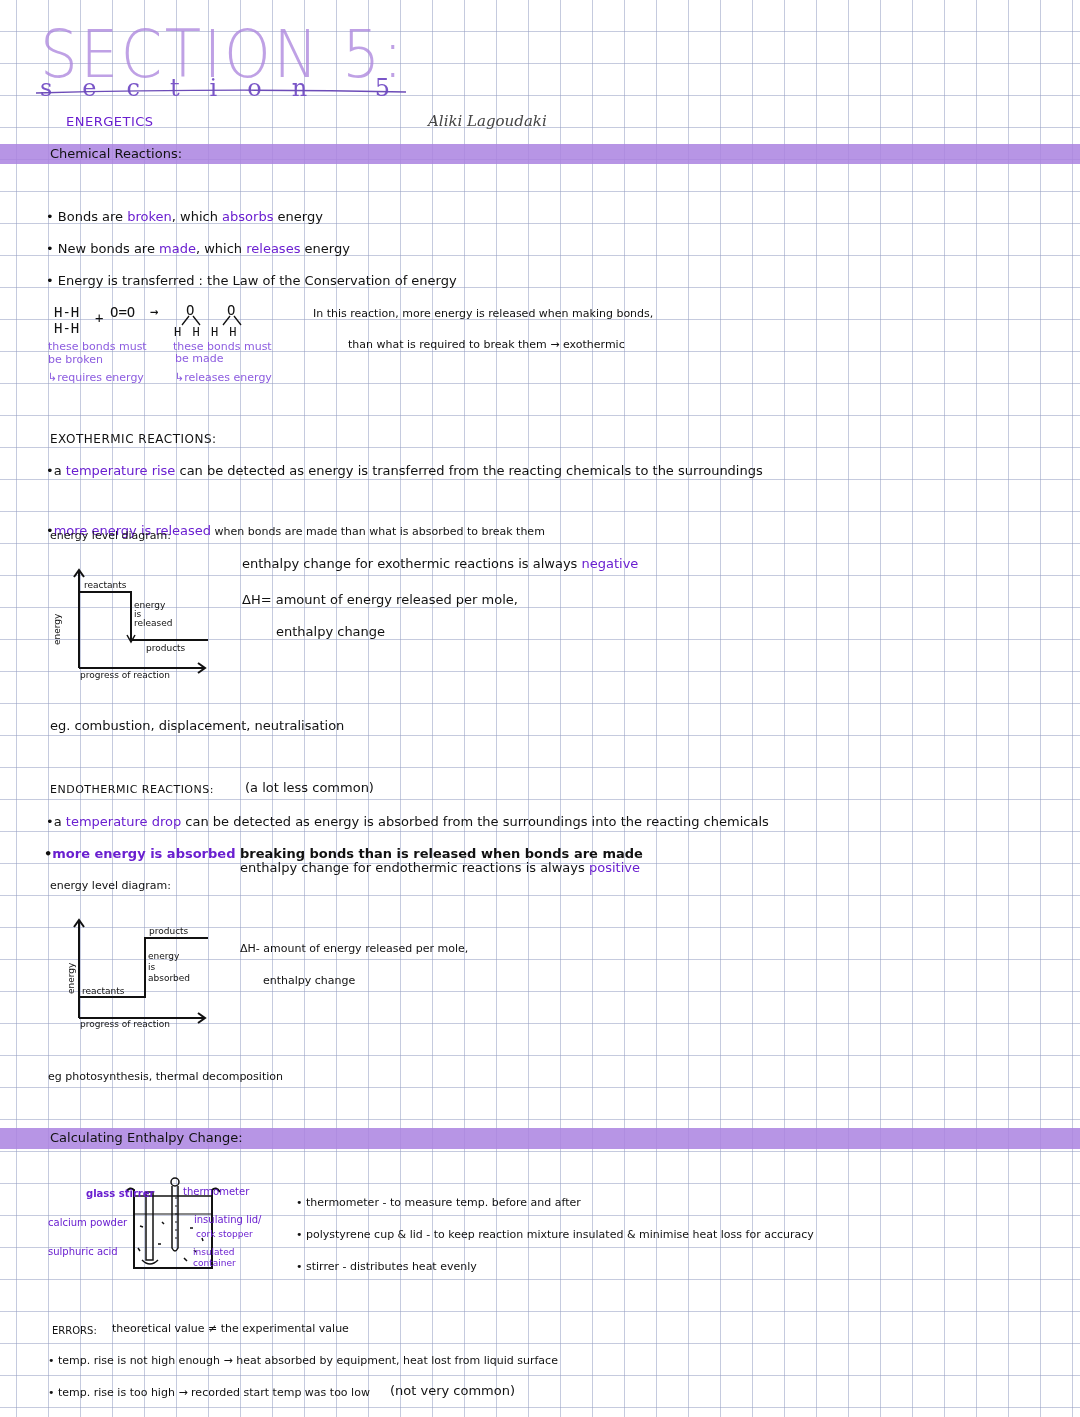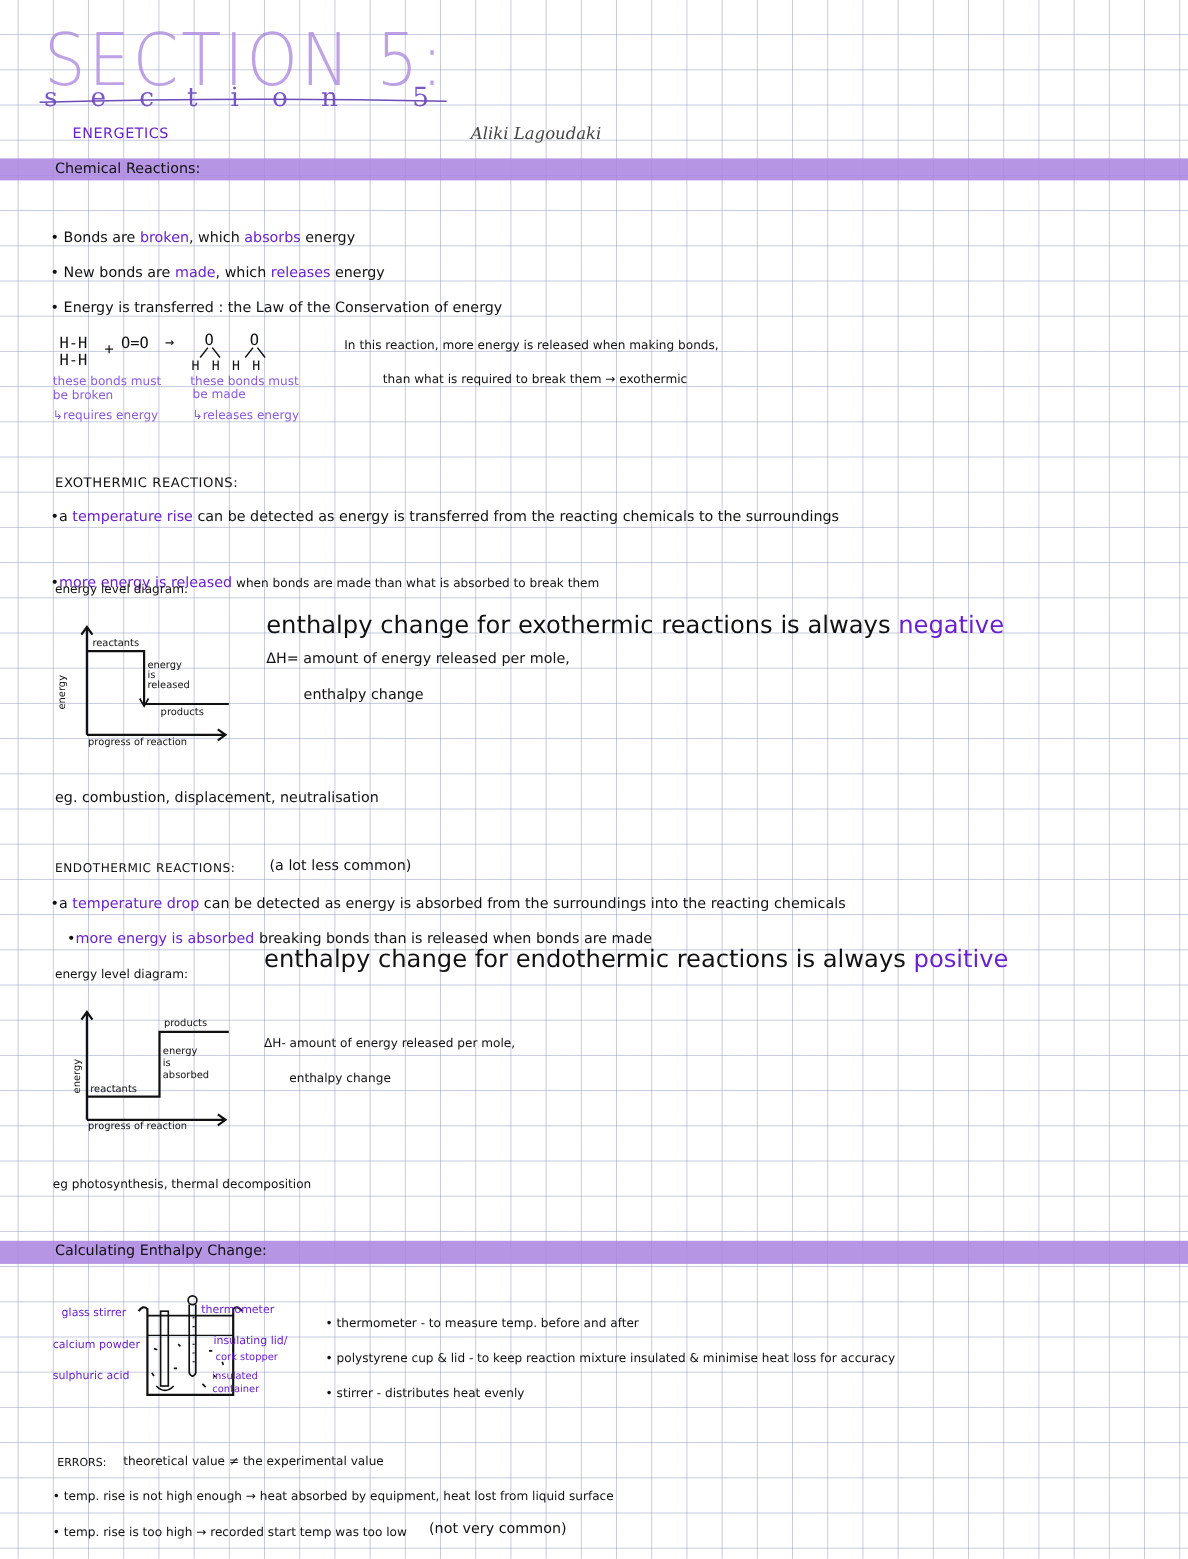--- a/index.html
+++ b/index.html
@@ -17,21 +17,21 @@
   .abs { position: absolute; white-space: nowrap; }
   .band { position: absolute; left: 0; width: 1080px; background: rgba(170,130,225,0.85); }
   .title { font-family: "DejaVu Sans", sans-serif; font-weight: 300; color: rgba(170,130,220,0.75); font-size: 66px; letter-spacing: 3px; line-height: 1; transform: scaleX(0.9); transform-origin: left; }
   .cursive { font-family: "DejaVu Serif", serif; color: #7a56c8; font-size: 24px; letter-spacing: 30px; }
   .hand { font-size: 13px; line-height: 1; }
   .small { font-size: 11px; }
   .tiny { font-size: 9px; }
   .hi { color: #6a1fd0; }
   .lilac { color: #8d5de0; }
   .head { font-size: 12px; letter-spacing: 0.5px; }
-  .big { font-size: 22px; }
+  .big { font-size: 13px; }
   .sig { font-family: "DejaVu Serif", serif; font-style: italic; font-size: 15px; color: #444; }
   .mono { font-family: "DejaVu Sans Mono", monospace; font-size: 14px; }
   svg { position: absolute; overflow: visible; }
 </style>
 </head>
 <body>
 
 <div class="abs title" style="left:40px; top:22px;">SECTION 5:</div>
 <div class="abs cursive" style="left:40px; top:74px;">section 5</div>
 <svg width="380" height="10" style="left:36px; top:88px;">
@@ -103,21 +103,21 @@
 </div>
 <div class="abs hand" style="left:242px; top:593px;">ΔH= amount of energy released per mole,</div>
 <div class="abs hand" style="left:276px; top:625px;">enthalpy change</div>
 <div class="abs hand" style="left:50px; top:719px;">eg. combustion, displacement, neutralisation</div>
 
 <div class="abs head" style="left:50px; top:783px; font-size:11px;">ENDOTHERMIC REACTIONS:</div>
 <div class="abs hand" style="left:245px; top:781px;">(a lot less common)</div>
 <div class="abs hand" style="left:46px; top:815px;">
   <span>•</span><span>a </span><span class="hi">temperature drop</span><span> can be detected as energy is absorbed from the surroundings into the reacting chemicals</span>
 </div>
-<div class="abs hand" style="left:61px; top:847px;">
+<div class="abs hand" style="left:44px; top:847px;font-weight:bold;">
   <span>•</span><span class="hi">more energy is absorbed</span><span> breaking bonds than is released when bonds are made</span>
 </div>
 <div class="abs small" style="left:50px; top:879px;">energy level diagram:</div>
 
 <svg width="180" height="130" style="left:40px; top:910px;">
   <path d="M39 108 L39 10 M34 17 L39 10 L44 17" stroke="#111" stroke-width="2" fill="none"></path>
   <path d="M39 108 L165 108 M158 103 L165 108 L158 113" stroke="#111" stroke-width="2" fill="none"></path>
   <path d="M39 87 L105 87 L105 28 L168 28" stroke="#111" stroke-width="2" fill="none"></path>
 </svg>
 <div class="abs tiny" style="left:149px; top:926px;">products</div>
@@ -147,21 +147,21 @@
 
   <rect x="24" y="14" width="7" height="68" fill="none" stroke="#111" stroke-width="1.5"></rect>
   <path d="M20 82 Q28 90 36 82" stroke="#111" stroke-width="1.5" fill="none"></path>
 
   <circle cx="53" cy="4" r="4" fill="none" stroke="#111" stroke-width="1.5"></circle>
   <path d="M50 8 L50 70 Q53 76 56 70 L56 8" stroke="#111" stroke-width="1.5" fill="none"></path>
   <path d="M53 20 L55 20 M53 28 L55 28 M53 36 L55 36 M53 44 L55 44 M53 52 L55 52 M53 60 L55 60" stroke="#111" stroke-width="1"></path>
 
   <path d="M18 48 l3 1 M40 44 l2 2 M68 50 l3 0 M80 60 l1 3 M16 70 l2 3 M62 80 l3 3 M36 66 l3 0 M72 72 l2 2" stroke="#111" stroke-width="1.5"></path>
 </svg>
-<div class="abs tiny hi" style="left:56px; top:1188px; font-size:10px;">glass stirrer</div>
+<div class="abs tiny hi" style="left:86px; top:1188px; font-size:10px;font-weight:bold;">glass stirrer</div>
 <div class="abs tiny hi" style="left:183px; top:1186px; font-size:10px;">thermometer</div>
 <div class="abs tiny hi" style="left:48px; top:1217px; font-size:10px;">calcium powder</div>
 <div class="abs tiny hi" style="left:194px; top:1214px; font-size:10px;">insulating lid/</div>
 <div class="abs tiny hi" style="left:196px; top:1229px; font-size:9px;">cork stopper</div>
 <div class="abs tiny hi" style="left:48px; top:1246px; font-size:10px;">sulphuric acid</div>
 <div class="abs tiny hi" style="left:193px; top:1247px; font-size:9px;">insulated</div>
 <div class="abs tiny hi" style="left:193px; top:1258px; font-size:9px;">container</div>
 
 <div class="abs small" style="left:296px; top:1196px;"><span>• </span><span>thermometer - to measure temp. before and after</span></div>
 <div class="abs small" style="left:296px; top:1228px;"><span>• </span><span>polystyrene cup &amp; lid - to keep reaction mixture insulated &amp; minimise heat loss for accuracy</span></div>

